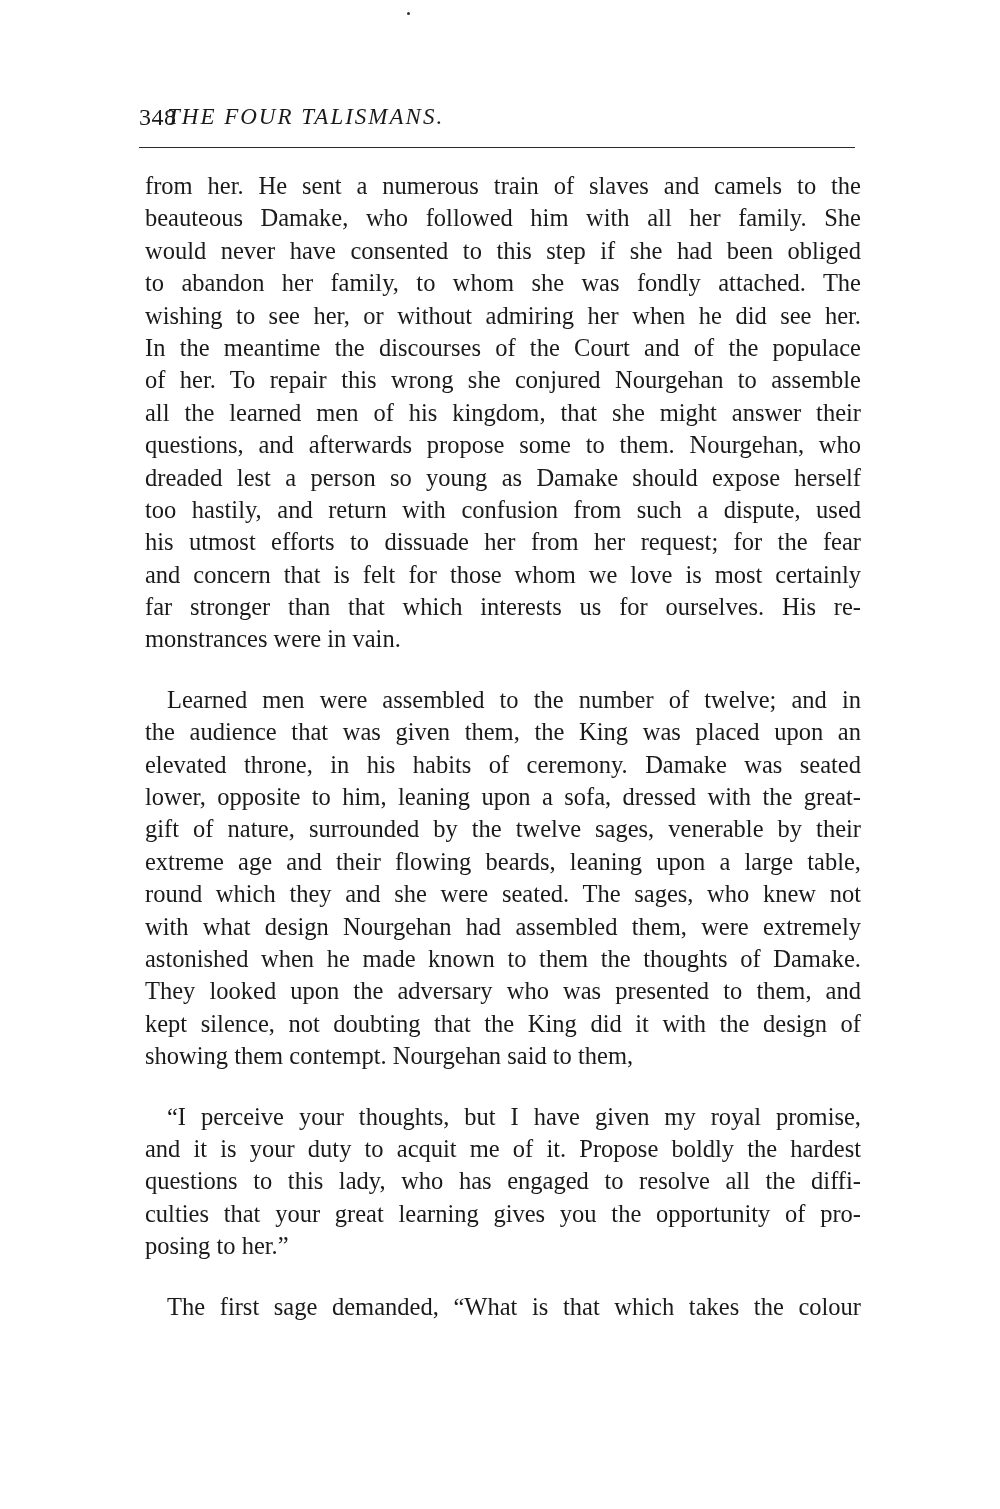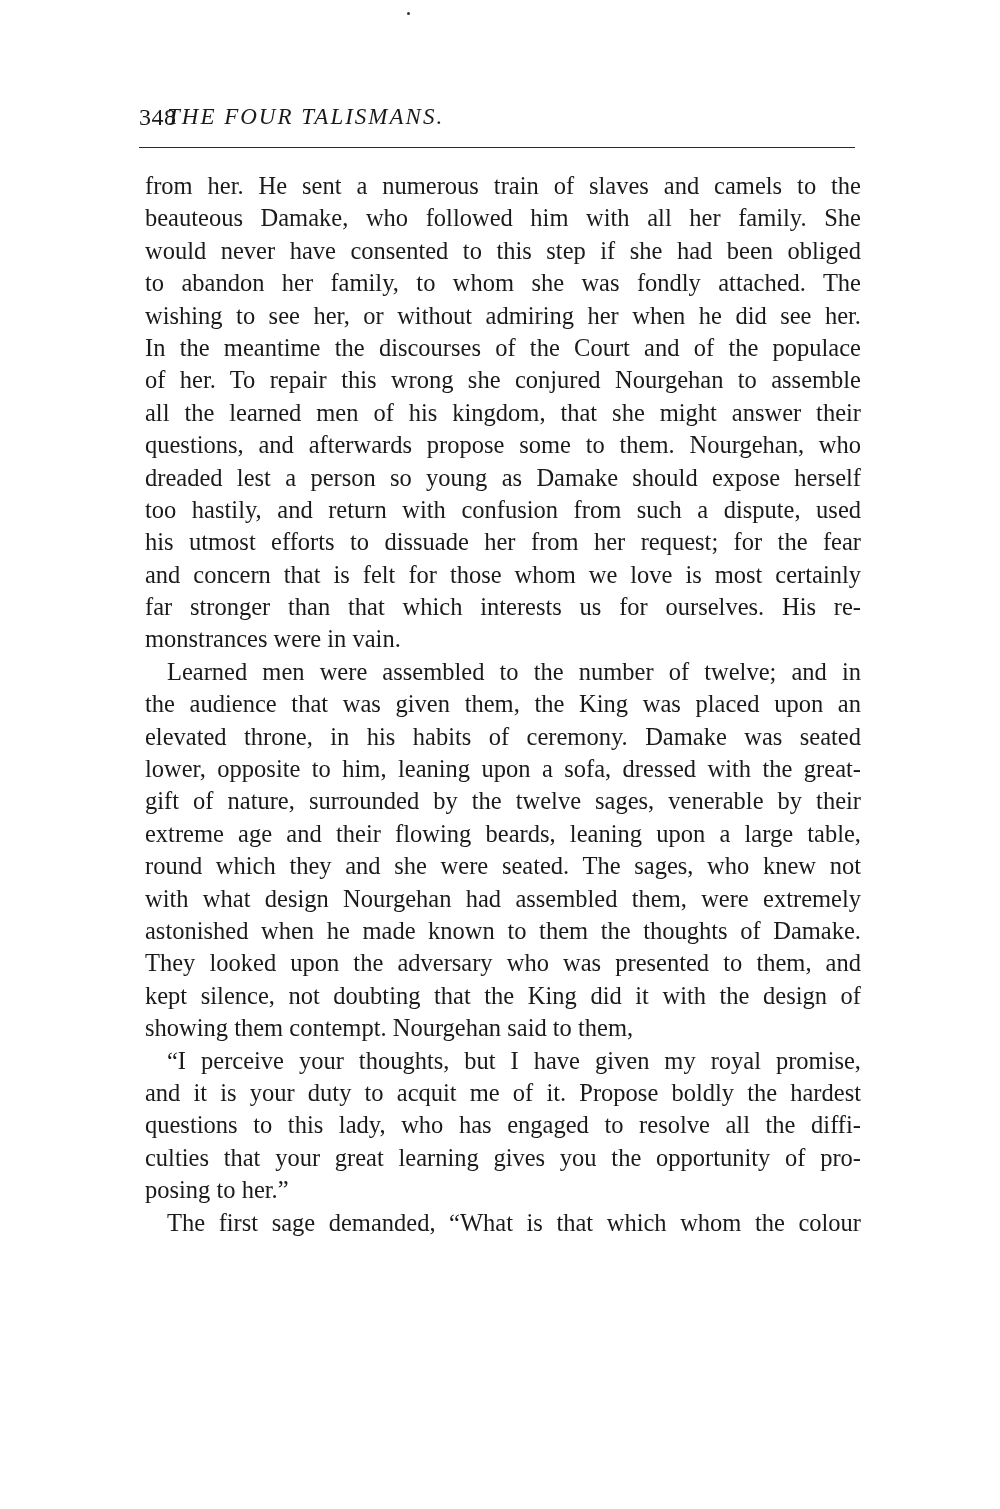--- a/index.html
+++ b/index.html
@@ -76,20 +76,21 @@
       white-space: nowrap;
       text-align: justify;
       text-align-last: justify;
       height: 32.4px;
     }
     .line.last {
       text-align-last: left;
     }
     .line.indent {
       padding-left: 22px;
+      margin-top: 28px;
     }
   </style>
 </head>
 <body>
 
 <div class="page">
   <div class="speck" style="left:268px; top:12px;"></div>
 
   <div class="header">
     <span class="page-number">348</span>
@@ -124,15 +125,15 @@
       <span class="line">with what design Nourgehan had assembled them, were extremely</span>
       <span class="line">astonished when he made known to them the thoughts of Damake.</span>
       <span class="line">They looked upon the adversary who was presented to them, and</span>
       <span class="line">kept silence, not doubting that the King did it with the design of</span>
       <span class="line last">showing them contempt.  Nourgehan said to them,</span>
       <span class="line indent">“I perceive your thoughts, but I have given my royal promise,</span>
       <span class="line">and it is your duty to acquit me of it.  Propose boldly the hardest</span>
       <span class="line">questions to this lady, who has engaged to resolve all the diffi-</span>
       <span class="line">culties that your great learning gives you the opportunity of pro-</span>
       <span class="line last">posing to her.”</span>
-      <span class="line indent">The first sage demanded, “What is that which whom the colour</span>
+      <span class="line indent">The first sage demanded, “What is that which takes the colour</span>
     </div>
 </div>
 
 </body></html>

